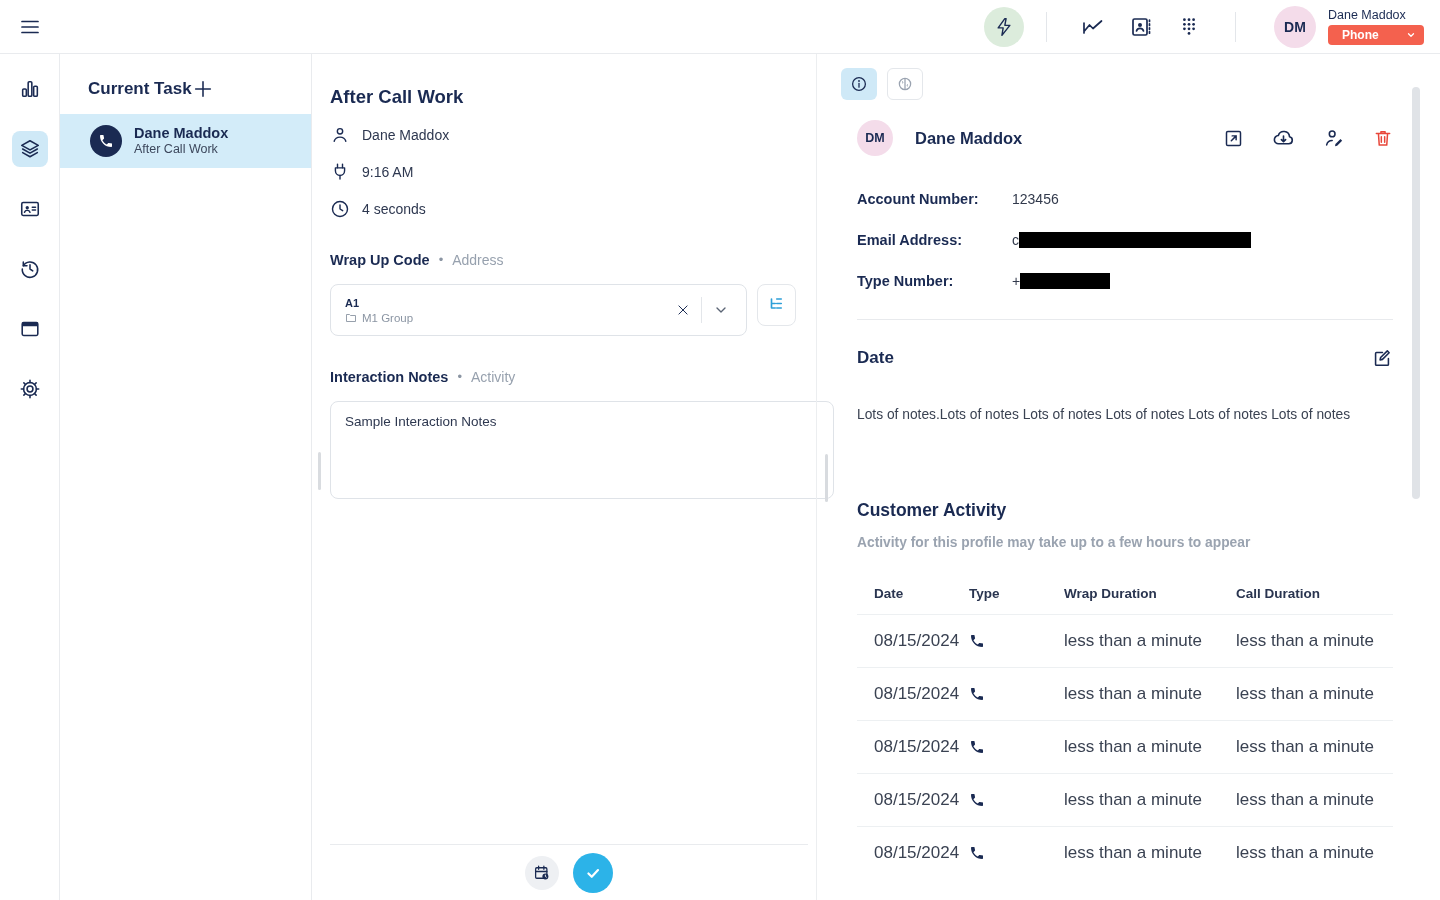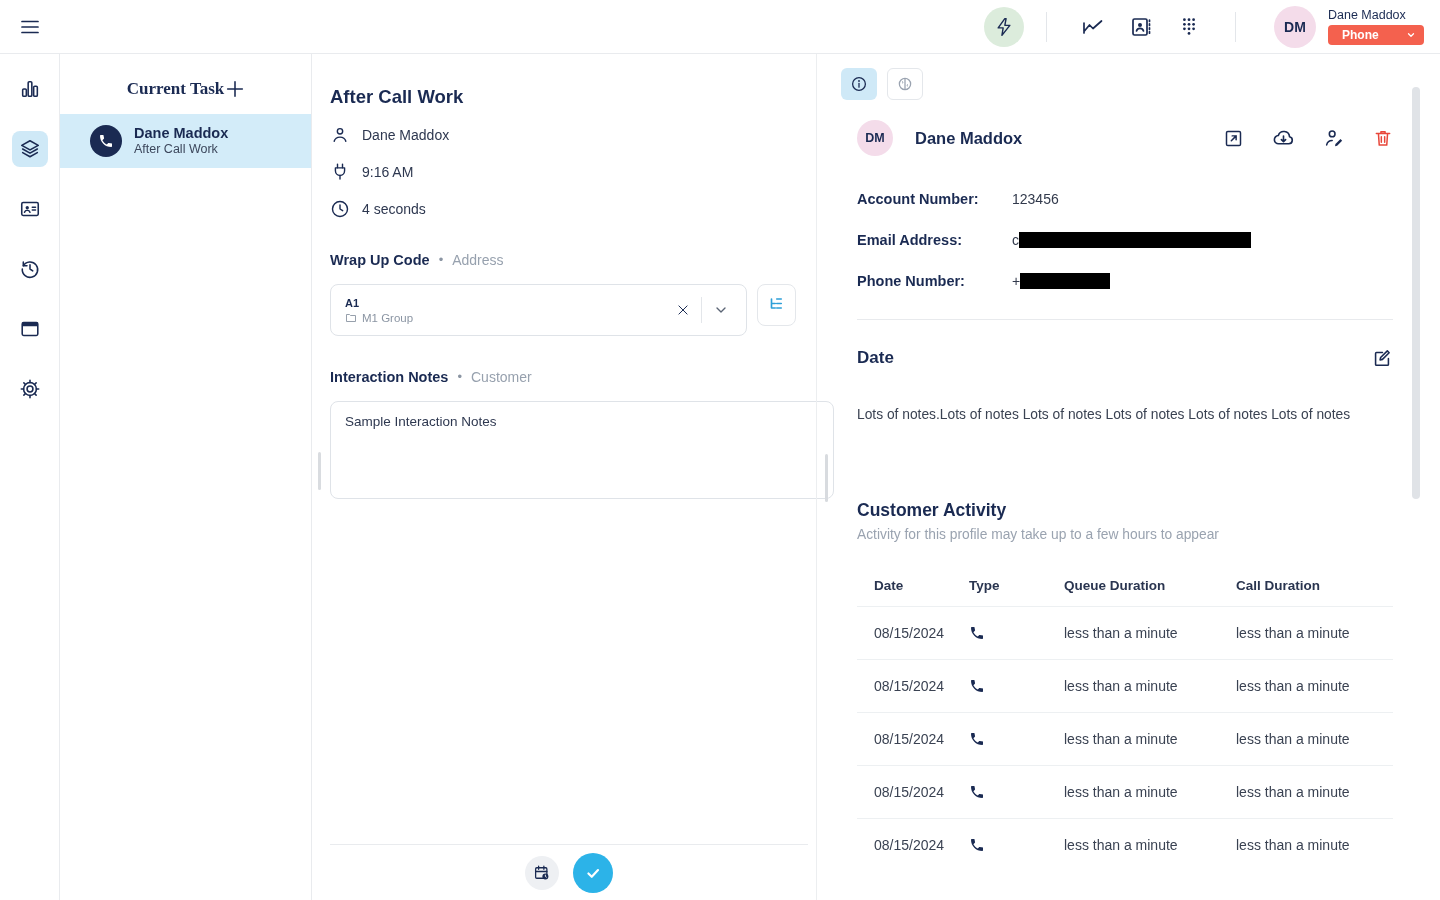--- a/index.html
+++ b/index.html
@@ -26,21 +26,21 @@
   
   .body-row { flex:1; display:flex; min-height:0; }
 
   
   .rail { width:60px; flex:0 0 60px; border-right:1px solid #e9ebee; display:flex; flex-direction:column; align-items:center; padding-top:17px; gap:24px; }
   .rail-item { width:36px; height:36px; border-radius:8px; display:flex; align-items:center; justify-content:center; cursor:pointer; }
   .rail-item.selected { background:#cfe9f7; }
 
   
   .tasks { width:252px; flex:0 0 252px; border-right:1px solid #e9ebee; padding-top:20px; }
-  .tasks-header { display:flex; align-items:center; justify-content:center; padding:0 26px 0 28px; height:30px;font-family:Liberation Serif, serif; }
+  .tasks-header { display:flex; align-items:center; justify-content:flex-start; padding:0 26px 0 28px; height:30px; }
   .tasks-title { font-size:17px; font-weight:bold; color:#1a2a52; }
   .task-item { margin-top:10px; background:#d3ecf9; height:54px; display:flex; align-items:center; padding:0 14px 0 30px; cursor:pointer; }
   .task-avatar { width:32px; height:32px; border-radius:50%; background:#1a2a52; display:flex; align-items:center; justify-content:center; margin-right:12px; flex:0 0 32px; }
   .task-name { font-size:14.5px; font-weight:bold; color:#1a2a52; line-height:17px; }
   .task-sub { font-size:12.5px; color:#3c475c; line-height:15px; }
 
   
   .main { width:504px; flex:0 0 504px; position:relative; padding:32px 20px 0 18px; }
   .main-scroll-thumb { position:absolute; left:6px; top:398px; width:3px; height:38px; background:#d9dcE0; border-radius:2px; }
   .main-title { font-size:18.5px; font-weight:bold; color:#1a2a52; }
@@ -83,25 +83,25 @@
   .detail-label { width:155px; font-size:14.5px; font-weight:bold; color:#1a2a52; }
   .detail-value { font-size:14px; color:#323a4c; display:flex; align-items:center; }
   .redact { display:inline-block; background:#000; height:16px; }
   .redact-email { width:232px; }
   .redact-phone { width:90px; }
   .hr { height:1px; background:#e8eaed; margin-top:18px; }
   .notes-head { display:flex; align-items:center; justify-content:space-between; margin-top:27px; }
   .notes-title { font-size:17px; font-weight:bold; color:#1a2a52; }
   .notes-text { margin-top:36px; font-size:13.8px; color:#3a4252; line-height:19px; }
   .ca-title { margin-top:76px; font-size:17.5px; font-weight:bold; color:#1a2a52; }
-  .ca-sub { margin-top:6px; font-size:13.8px; color:#9aa3b0; }
+  .ca-sub { margin-top:14px; font-size:13.8px; color:#9aa3b0;font-weight:bold; }
   .table { margin-top:22px; }
   .trow { display:grid; grid-template-columns:112px 95px 172px 1fr; align-items:center; }
   .thead { height:42px; font-size:13.5px; font-weight:bold; color:#2a3550; }
-  .tbody-row { height:53px; border-top:1px solid #edf0f2; font-size:14px; color:#3a4252; }
+  .tbody-row { height:53px; border-top:1px solid #edf0f2; font-size:17px; color:#3a4252; }
   .cell-pad { padding-left:17px; }
 </style>
 </head>
 <body>
 
 <div class="app">
 
   <div class="topbar">
     <div class="hamburger">
       <svg width="24" height="24" viewBox="0 0 24 24">
@@ -316,21 +316,21 @@
             <svg width="18" height="18" viewBox="0 0 24 24">
                 <path d="M6 4v12M6 10h5M6 16h5M13 4h6M13 10h6M13 16h6" stroke="#2d9fd8" stroke-width="2.2" fill="none" stroke-linecap="round" stroke-linejoin="round"></path>
               </svg>
           </span>
         </button>
       </div>
 
       <div class="section-label-row">
         <span class="section-label">Interaction Notes</span>
         <span class="bullet">•</span>
-        <span class="req">Customer</span>
+        <span class="req">Activity</span>
       </div>
 
       <textarea class="notes-area" style="">Sample Interaction Notes</textarea>
 
       <div class="main-footer">
         <button class="cal-btn">
           <span>
             <svg width="18" height="18" viewBox="0 0 24 24">
                 <rect class="stk" x="3.5" y="5" width="15" height="14" rx="1.5"></rect>
                 <path class="stk" d="M7.5 3v4M14.5 3v4M3.5 10h15"></path>
@@ -411,21 +411,21 @@
           <span class="detail-value">123456</span>
         </div>
         <div class="detail-row">
           <span class="detail-label">Email Address:</span>
           <span class="detail-value">
             <span>c</span>
             <span class="redact redact-email"></span>
           </span>
         </div>
         <div class="detail-row">
-          <span class="detail-label">Phone Number:</span>
+          <span class="detail-label">Type Number:</span>
           <span class="detail-value">
             <span>+</span>
             <span class="redact redact-phone"></span>
           </span>
         </div>
       </div>
 
       <div class="hr"></div>
 
       <div class="notes-head">
@@ -439,21 +439,21 @@
       </div>
       <div class="notes-text">Lots of notes.Lots of notes Lots of notes Lots of notes Lots of notes Lots of notes</div>
 
       <div class="ca-title">Customer Activity</div>
       <div class="ca-sub">Activity for this profile may take up to a few hours to appear</div>
 
       <div class="table">
         <div class="trow thead">
           <span class="cell-pad">Date</span>
           <span>Type</span>
-          <span>Queue Duration</span>
+          <span>Wrap Duration</span>
           <span>Call Duration</span>
         </div>
 
         <div class="trow tbody-row">
           <span class="cell-pad">08/15/2024</span>
           <span>
               <svg width="16" height="16" viewBox="0 0 24 24">
                 <path fill="#1a2a52" d="M6.62 10.79c1.44 2.83 3.76 5.14 6.59 6.59l2.2-2.21c.27-.27.67-.36 1.02-.24 1.12.37 2.33.57 3.57.57.55 0 1 .45 1 1V20c0 .55-.45 1-1 1-9.39 0-17-7.61-17-17 0-.55.45-1 1-1h3.5c.55 0 1 .45 1 1 0 1.25.2 2.45.57 3.57.11.35.03.74-.25 1.02l-2.2 2.2z"></path>
               </svg>
             </span>

